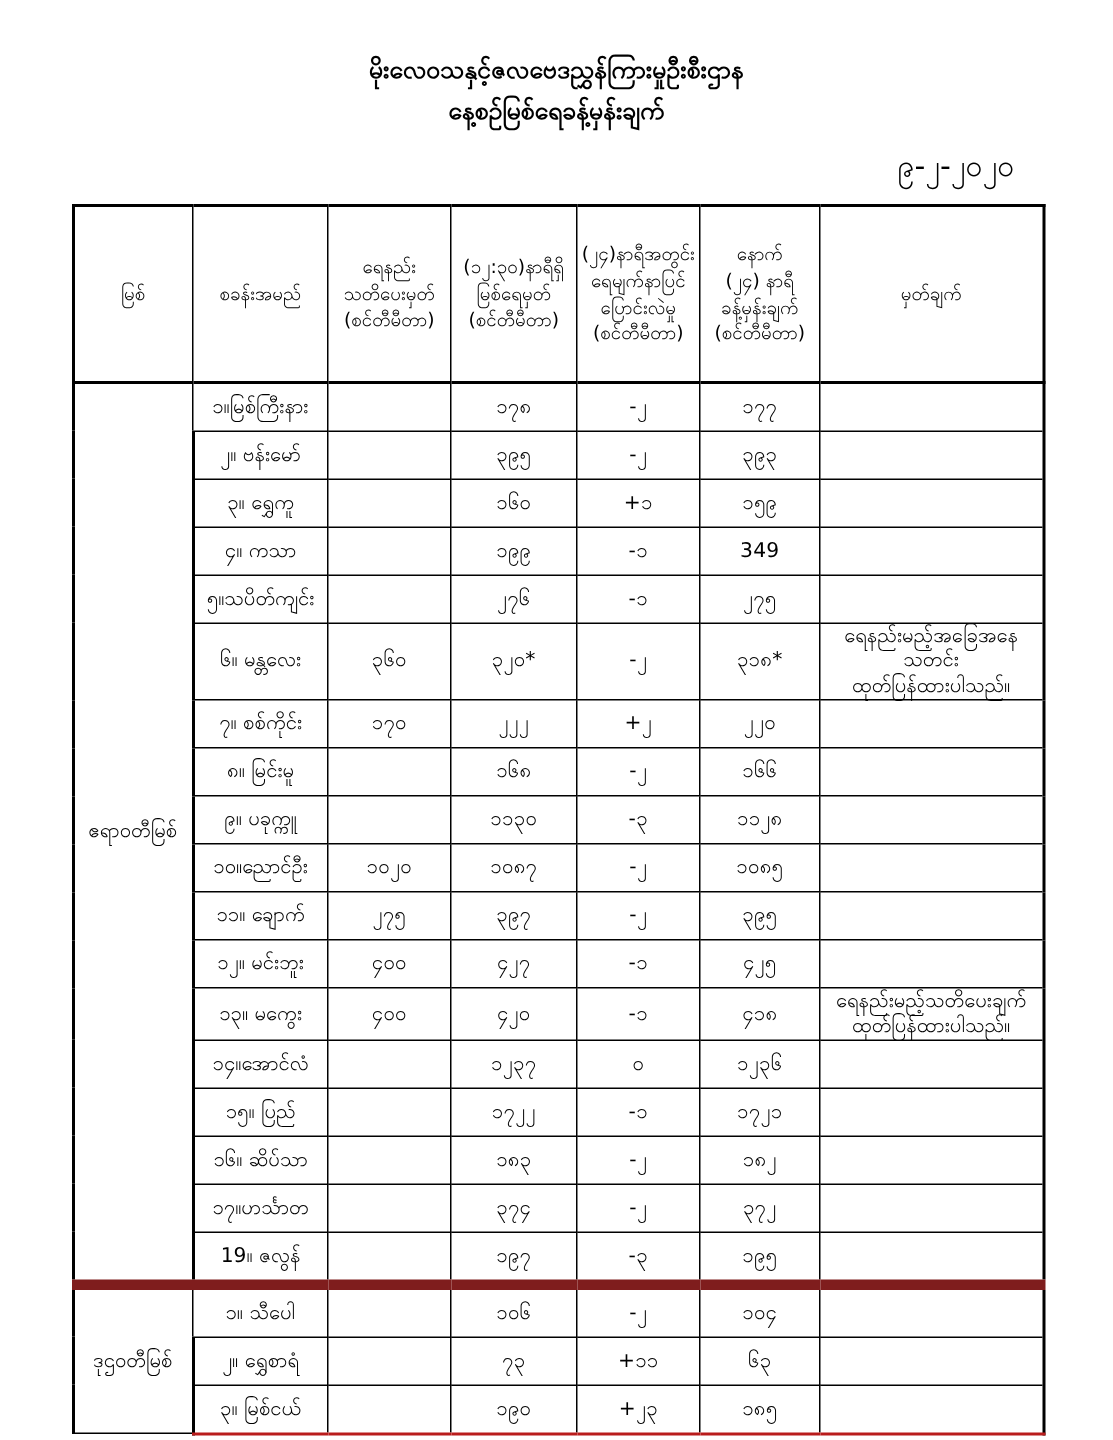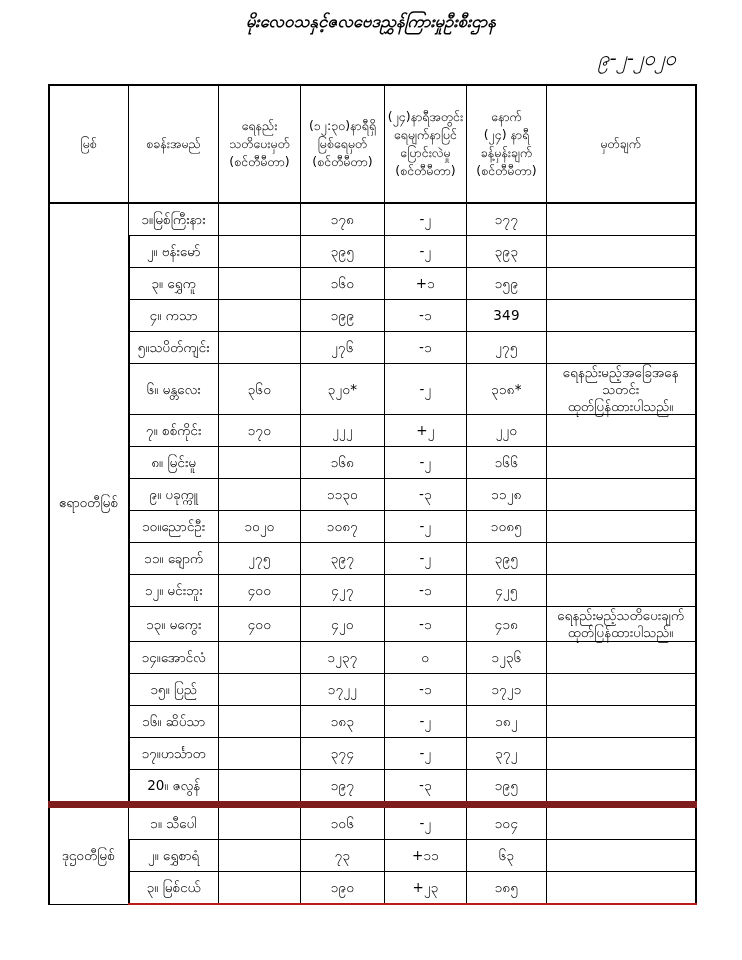--- a/index.html
+++ b/index.html
@@ -18,23 +18,22 @@
   }
   .page {
     width: 742px;
     height: 960px;
     position: relative;
     box-sizing: border-box;
   }
 
   
   .doc-header {
-    padding-top: 10px;
-    text-align: center;
-    font-style: italic;
+    padding-top: 35px;
+    text-align: center;
   }
   .title-line-1 {
     font-size: 16.5px;
     font-weight: 700;
     line-height: 1.5;
     letter-spacing: 0.1px;
   }
   .title-line-2 {
     font-size: 16.5px;
     font-weight: 700;
@@ -143,20 +142,21 @@
     border-top: 2px solid #000;
   }
 </style>
 </head>
 <body>
 
 <div class="page">
 
   <div class="doc-header">
     <div class="title-line-1">မိုးလေဝသနှင့်ဇလဗေဒညွှန်ကြားမှုဦးစီးဌာန</div>
+    <div class="title-line-2">နေ့စဉ်မြစ်ရေခန့်မှန်းချက်</div>
     <div class="date-row">၉-၂-၂၀၂၀</div>
   </div>
 
   <div class="table-wrap">
     <table class="hydro">
       <colgroup>
         <col class="c-river">
         <col class="c-station">
         <col class="c-warn">
         <col class="c-level">
@@ -351,21 +351,21 @@
           </tr>
           <tr>
             <td class="station">၁၇။ဟင်္သာတ</td>
             <td class="num"></td>
             <td class="num">၃၇၄</td>
             <td class="num">-၂</td>
             <td class="num">၃၇၂</td>
             <td class="remark"></td>
           </tr>
           <tr>
-            <td class="station">20။ ဇလွန်</td>
+            <td class="station">19။ ဇလွန်</td>
             <td class="num"></td>
             <td class="num">၁၉၇</td>
             <td class="num">-၃</td>
             <td class="num">၁၉၅</td>
             <td class="remark"></td>
           </tr>
           <tr class="group-start">
             <td class="river-group" rowspan="3">ဒုဌဝတီမြစ်</td>
             <td class="station">၁။ သီပေါ</td>
             <td class="num"></td>

